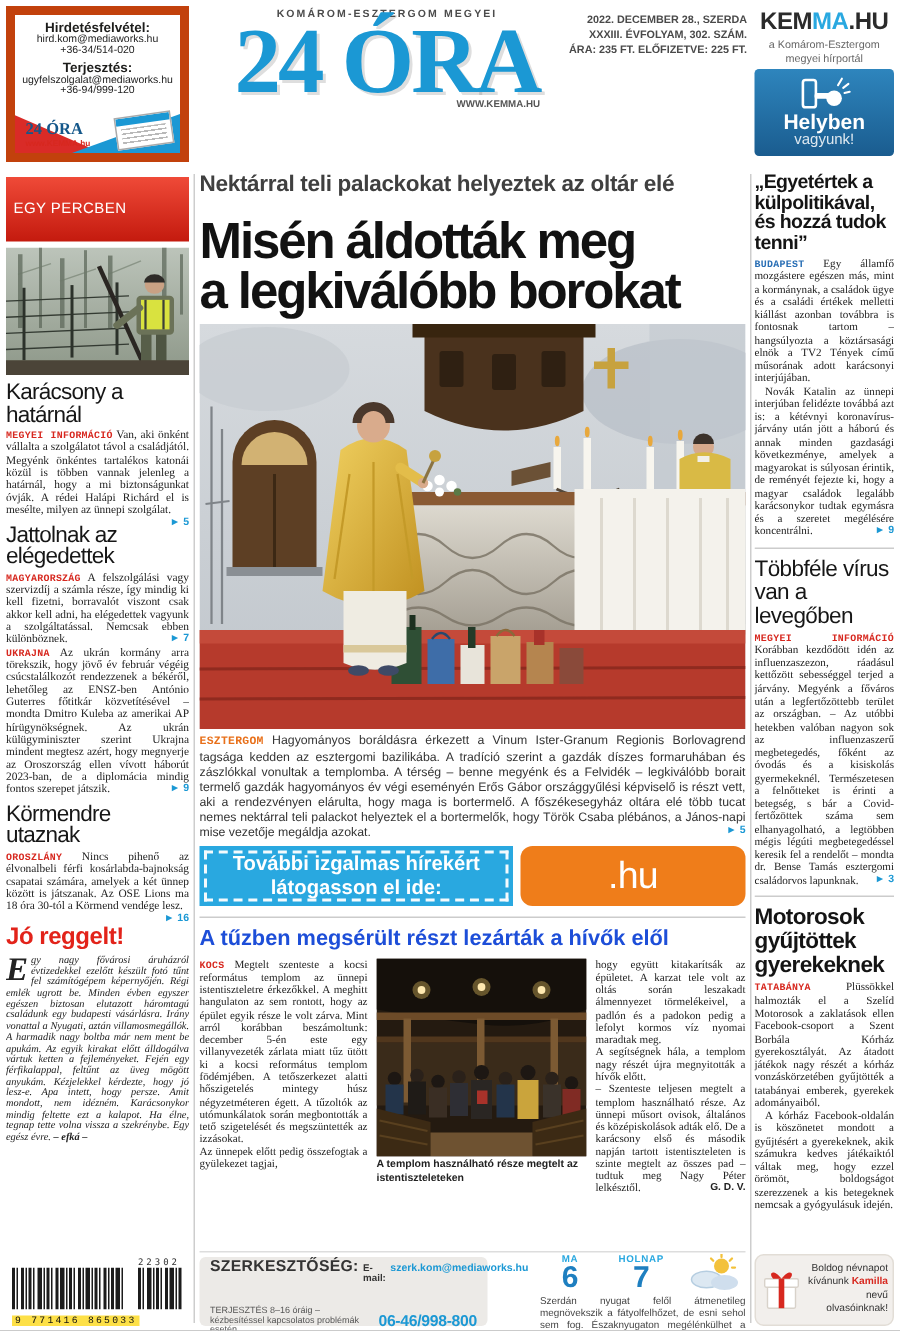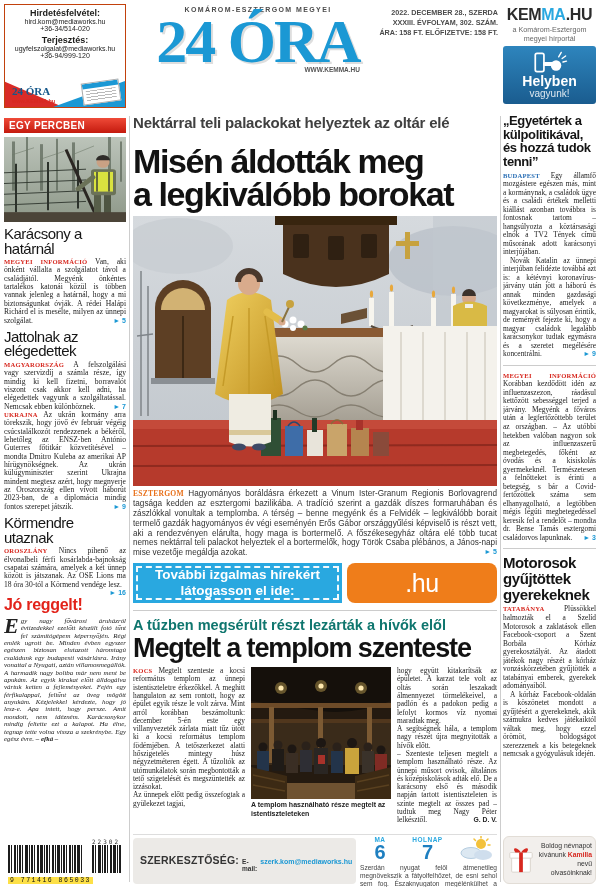--- a/index.html
+++ b/index.html
@@ -1,20 +1,20 @@
 <!DOCTYPE html>
 <html><head>
 <meta charset="utf-8">
 <style>
   *{box-sizing:border-box;margin:0;padding:0}
   body{background:#777;font-family:"Liberation Sans",sans-serif}
   .page{position:relative;width:600px;height:887px;background:#fff;margin:0 auto;overflow:hidden;color:#1d1d1b}
 
   
-  .adbox{position:absolute;left:4px;top:4px;width:122px;height:104px;border:1px solid #c2410c;background:#fff;text-align:center;overflow:hidden}
+  .adbox{position:absolute;left:4px;top:4px;width:122px;height:104px;border:6px solid #c2410c;background:#fff;text-align:center;overflow:hidden}
   .adbox .lbl{font-weight:bold;font-size:9px;margin-top:3px}
   .adbox .val{font-size:7px;color:#222}
   .adbox-bottom{position:absolute;left:0;right:0;bottom:0;height:30px;background:#fff}
   .adbox-bottom .redwedge{position:absolute;left:0;bottom:0;width:58px;height:28px;background:#d92b27;clip-path:polygon(0 10%,100% 100%,0 100%)}
   .adbox-bottom .bluewedge{position:absolute;right:0;bottom:0;width:72px;height:26px;background:#1b98d4;clip-path:polygon(100% 0,100% 100%,0 100%)}
   .mini-logo{position:absolute;left:7px;bottom:10px;font-family:"Liberation Serif",serif;font-weight:bold;font-size:11px;color:#14578a;line-height:1;z-index:2}
   .mini-site{position:absolute;left:7px;bottom:3px;font-size:5.5px;font-weight:bold;color:#d7281f;z-index:2}
   .thumb{position:absolute;right:5px;bottom:4px;width:38px;height:22px;background:#fff;border:1px solid #aaa;transform:rotate(-8deg);overflow:hidden;z-index:2}
   .thumb::before{content:"";display:block;height:5px;background:#1b98d4}
   .thumb::after{content:"";display:block;margin:2px 3px;height:11px;background:repeating-linear-gradient(#b9b9b9 0 1px,#fff 1px 3px)}
@@ -33,25 +33,25 @@
   .badge{margin-top:3px;height:58px;background:linear-gradient(180deg,#2e85bd,#1a5c8f);border-radius:3px;color:#fff;position:relative;padding-top:28px}
   .badge svg{position:absolute;left:50%;transform:translateX(-50%);top:3px}
   .badge-title{font-weight:bold;font-size:14px;line-height:1.1}
   .badge-sub{font-size:10px;opacity:.85;line-height:1}
 
   
   .vline{position:absolute;top:116px;bottom:5px;width:1px;background:#cdcdcd}
 
   
   .leftcol{position:absolute;left:4px;top:118px;width:122px;height:714px;overflow:hidden}
-  .section-banner{background:linear-gradient(#ef4a38,#c41a0e);color:#fff;font-weight:bold;font-size:10px;padding:2px 5px;letter-spacing:.3px}
+  .section-banner{background:linear-gradient(#ef4a38,#c41a0e);color:#fff;font-weight:normal;font-size:10px;padding:16px 5px;letter-spacing:.3px}
   .leftphoto{display:block;width:122px;height:85px;margin-top:4px}
   .lc-title{font-size:15px;line-height:.97;letter-spacing:-.5px;margin:5px 0 2px;font-weight:400;color:#161616}
   .lc-body{font-family:"Liberation Serif",serif;font-size:7.6px;line-height:1.1;text-align:justify;color:#222}
-  .tag{font-family:Liberation Serif, serif;font-weight:bold;font-size:6.6px;letter-spacing:.2px;color:#d7281f}
+  .tag{font-family:Liberation Mono, monospace;font-weight:bold;font-size:6.6px;letter-spacing:.2px;color:#d7281f}
   .tag.blue{color:#2a6fb5}
   .tag.orange{color:#e8701a}
   .pageref{font-family:"Liberation Sans",sans-serif;font-weight:bold;font-size:7px;color:#1b98d4;float:right}
   .greet-title{color:#e2231a;font-size:16px;font-weight:bold;letter-spacing:-.3px;margin:7px 0 3px}
   .greet-body{font-family:"Liberation Serif",serif;font-style:italic;font-size:6.9px;line-height:1.07;text-align:justify;color:#222}
   .dropcap{float:left;font-size:22px;line-height:.82;padding-right:2px;font-weight:bold}
   .greet-sig{font-weight:bold;white-space:nowrap}
 
   .barcode-wrap{position:absolute;left:6px;top:838px;width:120px;height:46px;background:#fff}
   .bc-code{position:absolute;right:6px;top:0;font-family:"DejaVu Sans Mono",monospace;font-size:6px;letter-spacing:2px;color:#333}
@@ -65,21 +65,21 @@
   .mainphoto{display:block;width:364px;height:270px;margin-top:6px}
   .caption{margin-top:3px;font-size:8.2px;line-height:1.2;text-align:justify;color:#333}
   .caption .tag{font-size:7.6px}
   .promo{display:flex;margin-top:5px;height:40px}
   .promo-blue{flex:1;background:#29a8e0;position:relative;display:flex;flex-direction:column;align-items:center;justify-content:center;color:#fff;font-weight:bold;font-size:13.5px;line-height:1.2;text-align:center}
   .promo-blue::after{content:"";position:absolute;inset:3px;border:2px dashed rgba(255,255,255,.95)}
   .promo-orange{width:150px;background:#ef7d1a;border-radius:8px;margin-left:5px;display:flex;align-items:center;justify-content:center;color:#fff}
   .promo-orange .b{font-weight:bold;font-size:25px;letter-spacing:-.5px}
   .promo-orange .l{font-size:25px;font-weight:300;letter-spacing:-.5px}
   .hline{height:1px;background:#ccc;margin:7px 0 6px}
-  .kicker2{font-size:14.5px;font-weight:bold;color:#0f766e}
+  .kicker2{font-size:14.5px;font-weight:bold;color:#1d4ed8}
   .headline2{font-size:27px;font-weight:bold;letter-spacing:-1.1px;line-height:1;margin-top:2px;color:#121212}
   .story2{display:flex;gap:6px;margin-top:5px}
   .s2col{font-family:"Liberation Serif",serif;font-size:7.4px;line-height:1.12;text-align:justify;color:#222;white-space:pre-line}
   .s2c1{width:112px}
   .s2mid{width:140px}
   .churchphoto{display:block;width:140px;height:132px}
   .s2caption{font-size:7px;font-weight:bold;color:#222;margin-top:2px;line-height:1.25}
   .s2c2{width:100px}
   .byline{font-family:"Liberation Sans",sans-serif;font-weight:bold;font-size:6.8px;float:right}
 
@@ -91,21 +91,21 @@
   .rc-body .p2{text-indent:7px}
   .rc-div{height:1px;background:#ccc;margin:6px 0}
 
   .nameday{position:absolute;left:503px;top:836px;width:93px;height:48px;background:#f2efec;border:1px solid #e2ddd6;border-radius:6px;display:flex;align-items:center;padding:2px 3px}
   .nameday svg{flex:0 0 28px}
   .nameday-text{flex:1;font-size:6.8px;line-height:1.3;text-align:right;color:#333}
   .nameday-text .name{color:#d7281f;font-weight:bold}
 
   
   .footer-topline{position:absolute;left:133px;top:834px;width:364px;height:1px;background:#ddd}
-  .footerbox{position:absolute;left:133px;top:838px;width:223px;height:46px;background:#eceae7;border-radius:4px;padding:16px 7px}
+  .footerbox{position:absolute;left:133px;top:838px;width:192px;height:46px;background:#eceae7;border-radius:4px;padding:0 7px}
   .fb-row1{display:flex;align-items:baseline;gap:3px}
   .fb-title{font-size:10.5px;font-weight:bold;letter-spacing:.2px;color:#333}
   .fb-email-label{font-size:6.5px;font-weight:bold;color:#333}
   .fb-email{font-size:7px;font-weight:bold;color:#1b98d4}
   .fb-row{display:flex;align-items:center;margin-top:15px}
   .fb-label{flex:1;font-size:6px;color:#555;line-height:1.1;padding-right:4px}
   .fb-phone{font-size:10.5px;font-weight:bold;color:#1b98d4;letter-spacing:-.2px;white-space:nowrap}
 
   .weather{position:absolute;left:360px;top:836px;width:137px}
   .w-temps{display:flex;justify-content:space-between;align-items:flex-start;padding:0 2px}
@@ -137,21 +137,21 @@
 
   <div class="mast-center">
     <div class="region">KOMÁROM-ESZTERGOM MEGYEI</div>
     <div class="biglogo">24 ÓRA</div>
     <div class="mast-site">WWW.KEMMA.HU</div>
   </div>
 
   <div class="issue">
     <div>2022. DECEMBER 28., SZERDA</div>
     <div>XXXIII. ÉVFOLYAM, 302. SZÁM.</div>
-    <div>ÁRA: 158 FT. ELŐFIZETVE: 158 FT.</div>
+    <div>ÁRA: 235 FT. ELŐFIZETVE: 225 FT.</div>
   </div>
 
   <div class="portal">
     <div class="portal-brand"><span>KEM</span><span class="ma">MA</span><span>.HU</span></div>
     <div class="portal-tag">a Komárom-Esztergom megyei hírportál</div>
     <div class="badge">
       <svg width="40" height="26" viewBox="0 0 40 30">
         <rect x="3" y="5" width="10" height="21" rx="2" fill="none" stroke="#fff" stroke-width="2"></rect>
         <rect x="12" y="15" width="14" height="4.5" rx="2" fill="#fff"></rect>
         <circle cx="27" cy="19" r="6" fill="#fff"></circle>
@@ -414,21 +414,20 @@
         <div>látogasson el ide:</div>
       </div>
       <div class="promo-orange">
           <span class="l">.hu</span>
         </div>
     </div>
 
     <div class="hline"></div>
 
     <div class="kicker2">A tűzben megsérült részt lezárták a hívők elől</div>
-    <div class="headline2">Megtelt a templom szenteste</div>
 
     <div class="story2">
       <div class="s2col s2c1"><span class="tag">KOCS</span> <span>Megtelt szenteste a kocsi református templom az ünnepi istentiszteletre érkezőkkel. A meghitt hangulaton az sem rontott, hogy az épület egyik része le volt zárva. Mint arról korábban beszámoltunk: december 5-én este egy villanyvezeték zárlata miatt tűz ütött ki a kocsi református templom födémjében. A tetőszerkezet alatti hőszigetelés mintegy húsz négyzetméteren égett. A tűzoltók az utómunkálatok során megbontották a tető szigetelését és megszüntették az izzásokat.
 Az ünnepek előtt pedig összefogtak a gyülekezet tagjai,</span></div>
       <div class="s2mid">
         <svg class="churchphoto" viewBox="0 0 140 132" preserveAspectRatio="none">
           <rect width="140" height="132" fill="#241a10"></rect>
           <path d="M0 0 h140 v34 q-35 14 -70 10 q-35 -4 -70 -10 z" fill="#15100b"></path>
           <rect x="0" y="36" width="140" height="5" fill="#6d4b28"></rect>
           <rect x="0" y="52" width="140" height="4" fill="#5d3f20" opacity=".8"></rect>
@@ -488,20 +487,21 @@
   <div class="rightcol">
     <div>
       <div class="rc-title-bold">„Egyetértek a külpolitikával, és hozzá tudok tenni”</div>
       <div class="rc-body">
         <div><span class="tag blue">BUDAPEST</span> <span>Egy államfő mozgástere egészen más, mint a kormánynak, a családok ügye és a családi értékek melletti kiállást azonban továbbra is fontosnak tartom – hangsúlyozta a köztársasági elnök a TV2 Tények című műsorának adott karácsonyi interjújában.</span></div>
         <div class="p2"><span>Novák Katalin az ünnepi interjúban felidézte továbbá azt is: a kétévnyi koronavírus-járvány után jött a háború és annak minden gazdasági következménye, amelyek a magyarokat is súlyosan érintik, de reményét fejezte ki, hogy a magyar családok legalább karácsonykor tudtak egymásra és a szeretet megélésére koncentrálni.</span> <span class="pageref">► 9</span></div>
       </div>
     </div>
     <div class="rc-div"></div>
     <div>
+      <div class="rc-title-light">Többféle vírus van a levegőben</div>
       <div class="rc-body">
         <div><span class="tag">MEGYEI INFORMÁCIÓ</span> <span>Korábban kezdődött idén az influenzaszezon, ráadásul kettőzött sebességgel terjed a járvány. Megyénk a főváros után a legfertőzöttebb terület az országban. – Az utóbbi hetekben valóban nagyon sok az influenzaszerű megbetegedés, főként az óvodás és a kisiskolás gyermekeknél. Természetesen a felnőtteket is érinti a betegség, s bár a Covid-fertőzöttek száma sem elhanyagolható, a legtöbben mégis légúti megbetegedéssel keresik fel a rendelőt – mondta dr. Bense Tamás esztergomi családorvos lapunknak.</span> <span class="pageref">► 3</span></div>
       </div>
     </div>
     <div class="rc-div"></div>
     <div>
       <div class="rc-title-bold" style="font-size:15px">Motorosok gyűjtöttek gyerekeknek</div>
       <div class="rc-body">
         <div><span class="tag">TATABÁNYA</span> <span>Plüssökkel halmozták el a Szelíd Motorosok a zaklatások ellen Facebook-csoport a Szent Borbála Kórház gyerekosztályát. Az átadott játékok nagy részét a kórház vonzáskörzetében gyűjtötték a tatabányai emberek, gyerekek adományaiból.</span></div>
         <div class="p2">A kórház Facebook-oldalán is köszönetet mondott a gyűjtésért a gyerekeknek, akik számukra kedves játékaiktól váltak meg, hogy ezzel örömöt, boldogságot szerezzenek a kis betegeknek nemcsak a gyógyulásuk idején.</div>

